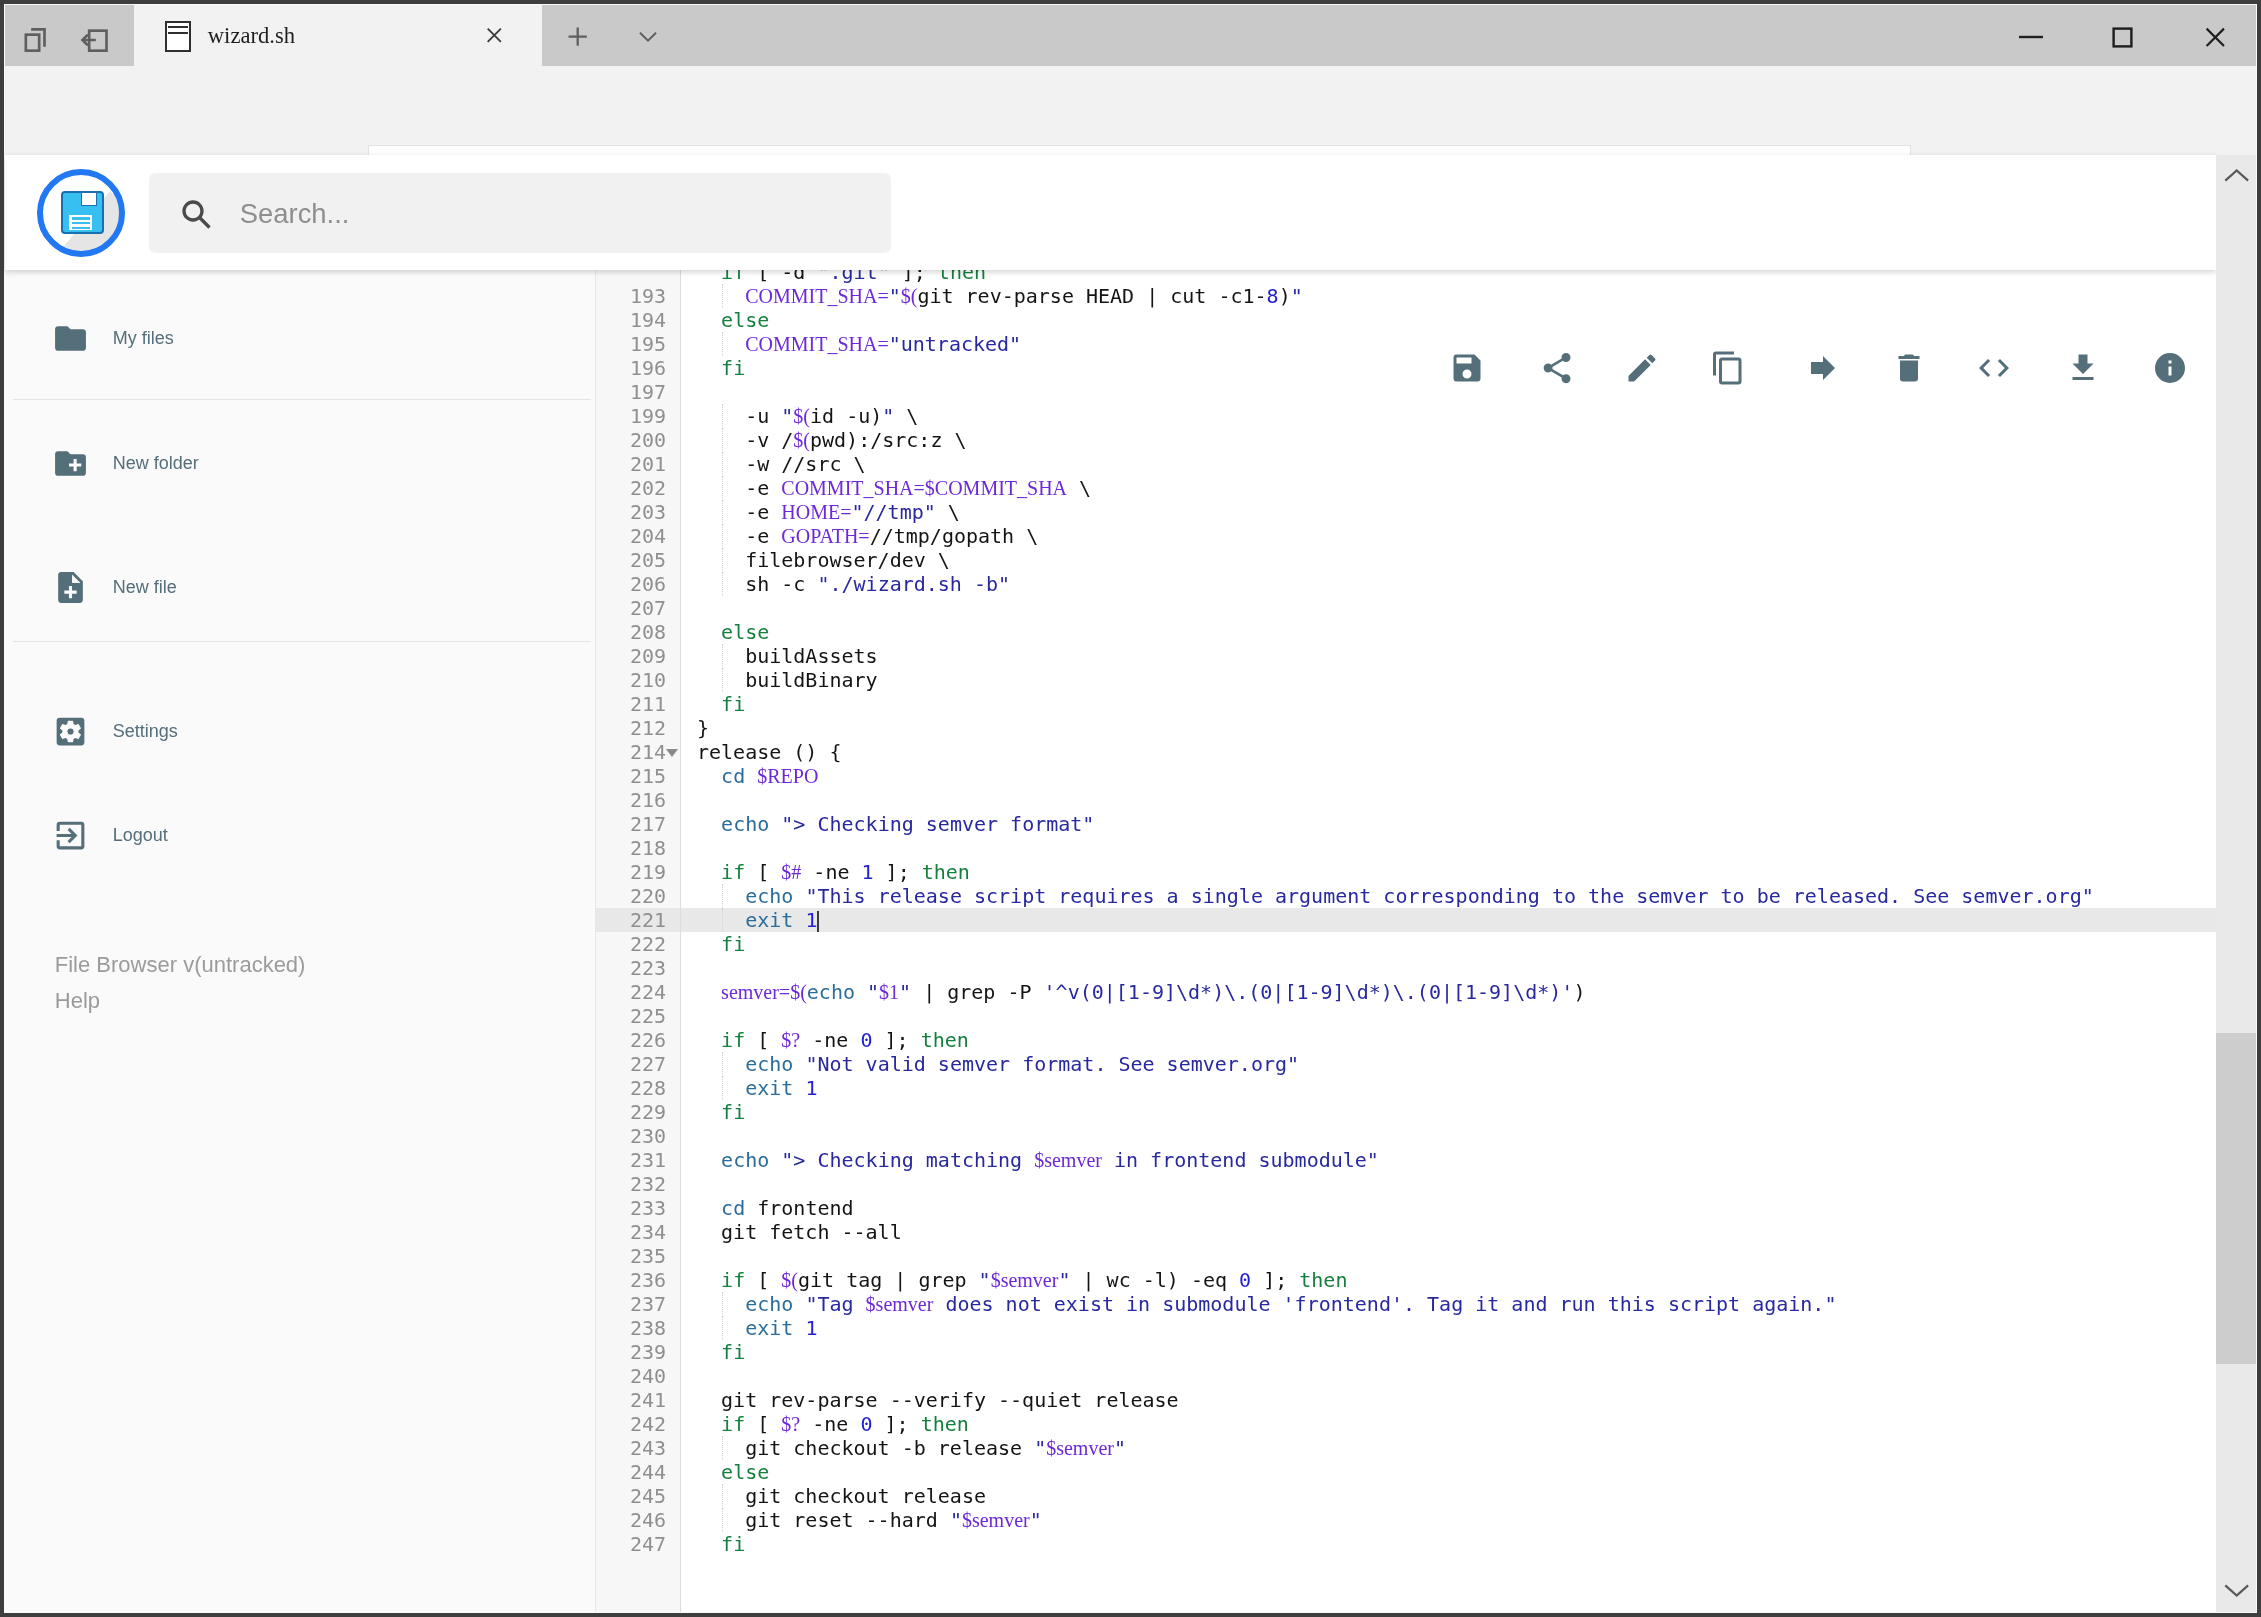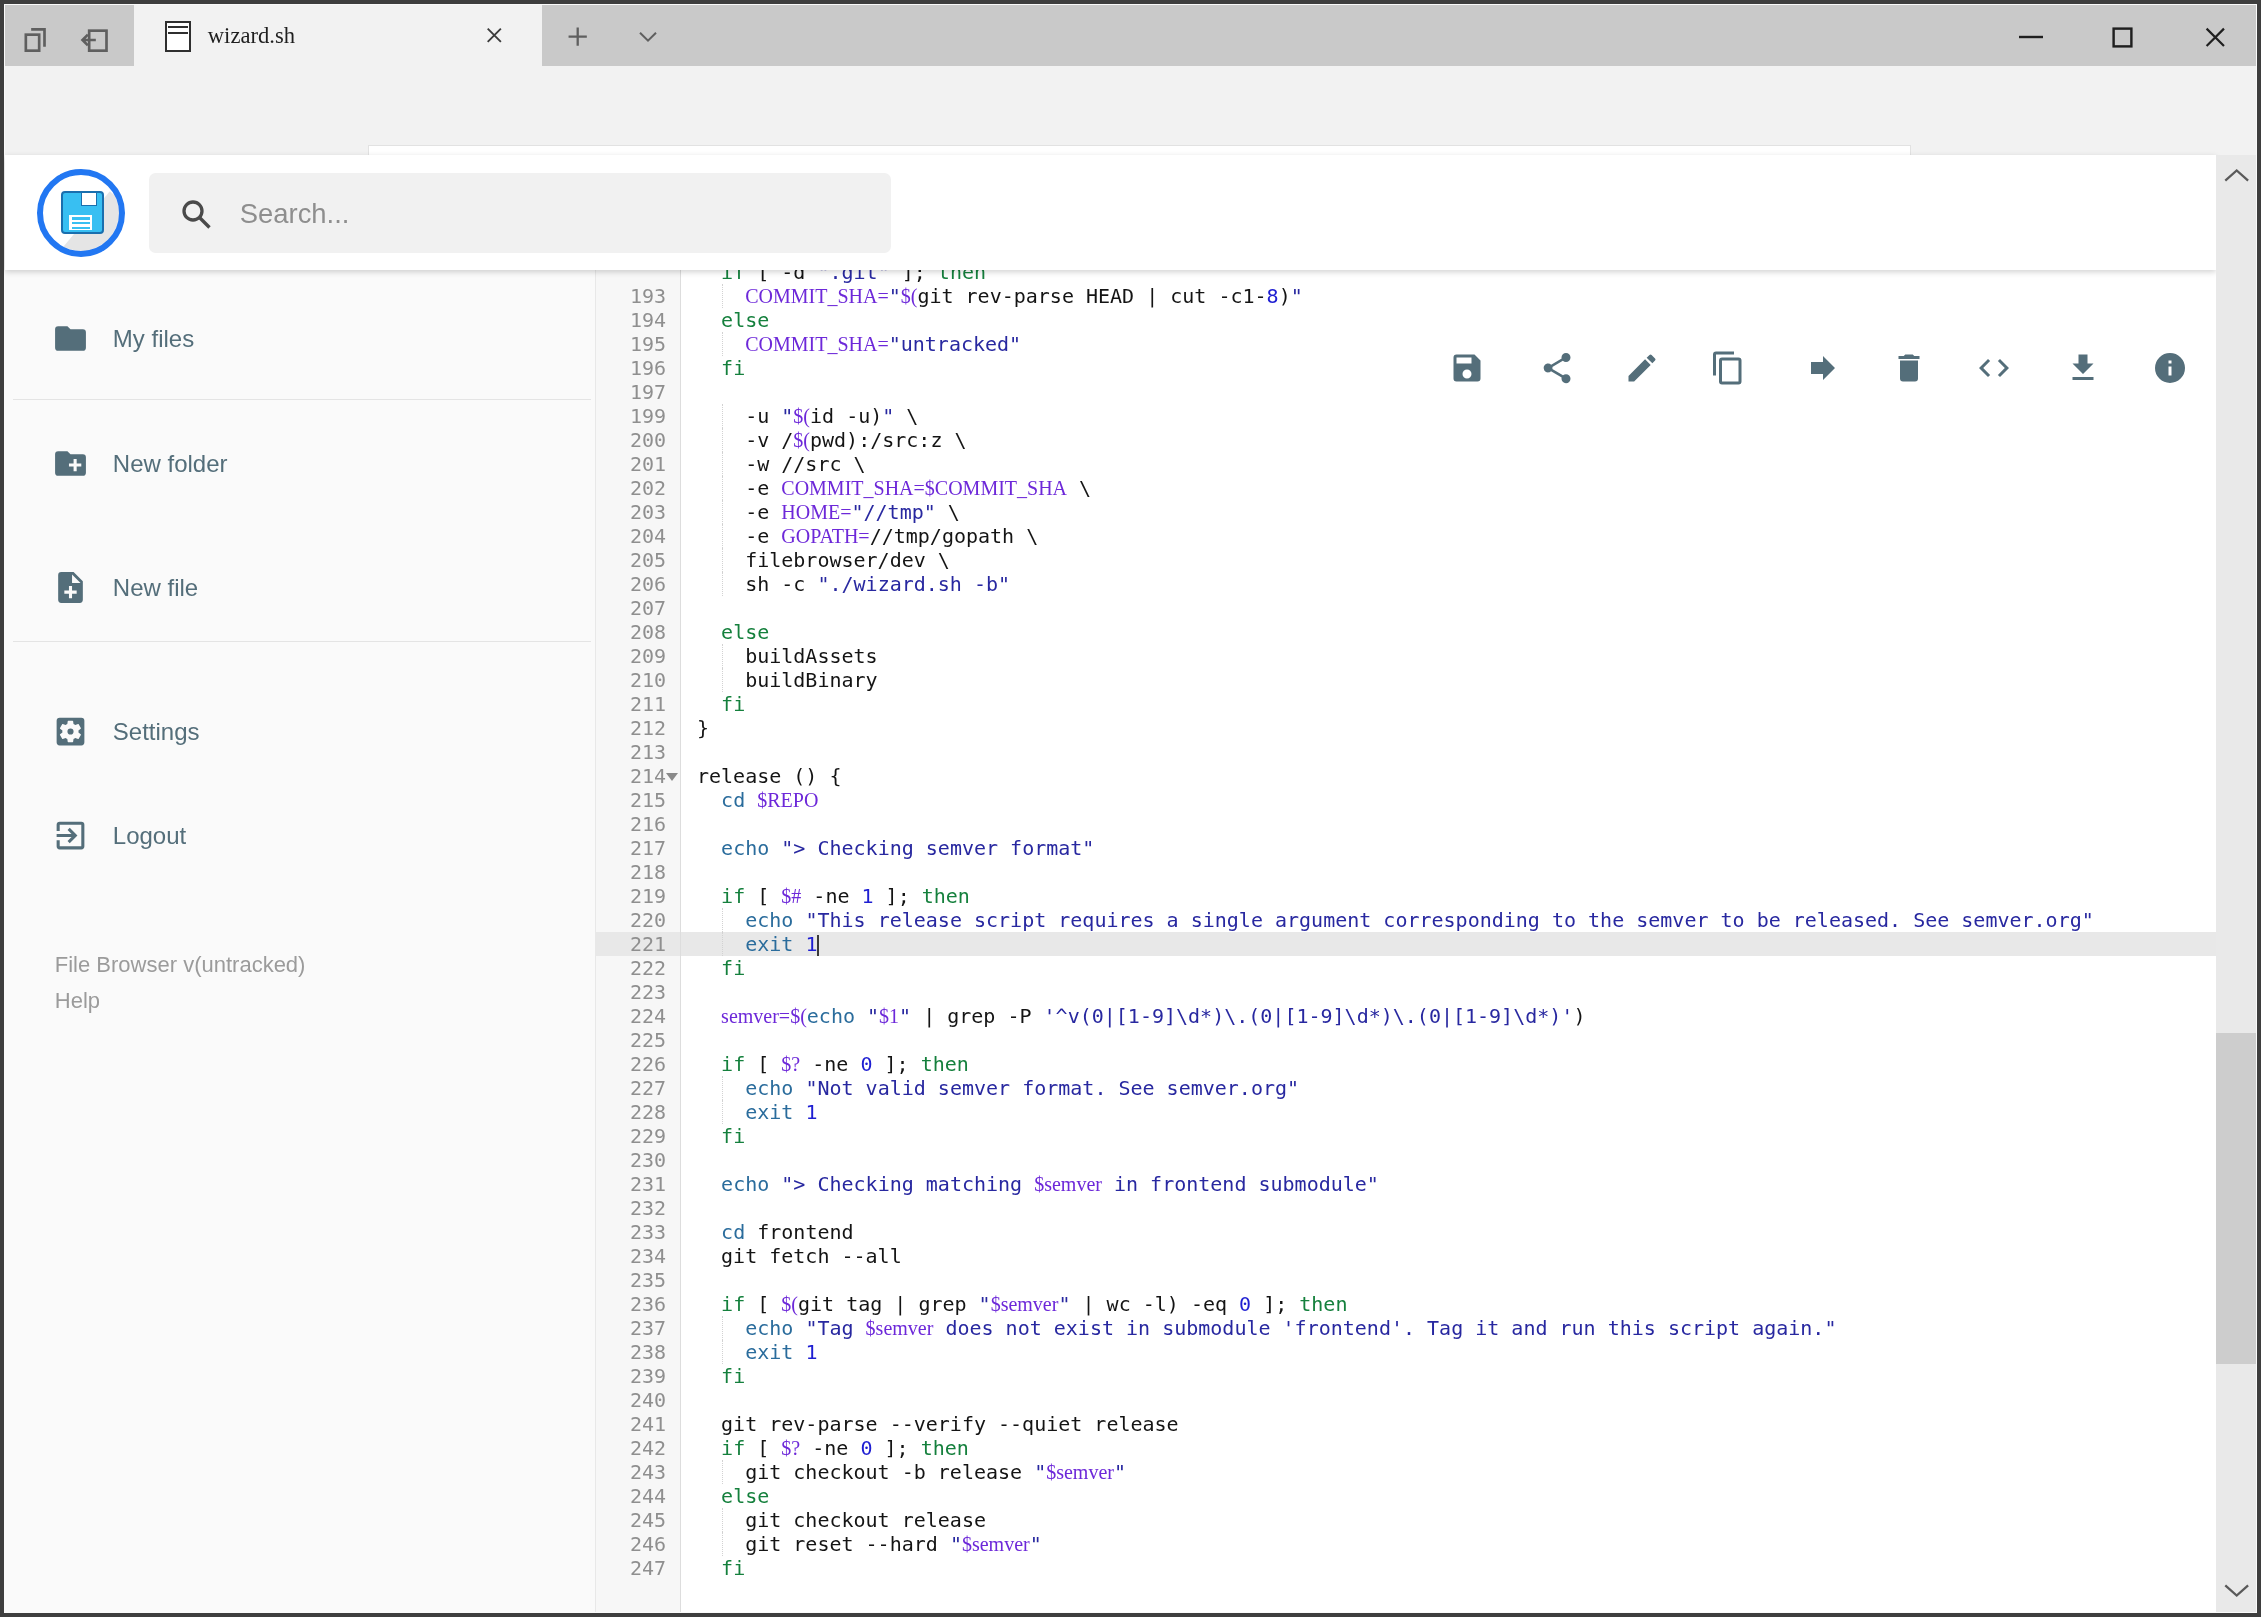--- a/index.html
+++ b/index.html
@@ -39,21 +39,21 @@
   .search{position:absolute;left:144px;top:18px;width:742px;height:80px;background:#f1f1f1;border-radius:6.5px;}
   .search input{position:absolute;left:89px;top:0;width:694px;height:80px;border:none;background:transparent;outline:none;
                 font-size:27.4px;color:#333;font-family:"Liberation Sans",sans-serif;}
   .search input::placeholder{color:#8e8e8e;}
   .searchglass{position:absolute;left:29px;top:22.6px;width:36px;height:36px;}
   .tool{position:absolute;top:195px;width:36px;height:36px;}
 
   
   .content{position:absolute;left:4.8px;right:45px;top:270px;bottom:4.8px;background:#fafafa;}
   .side-item{position:absolute;left:47px;height:45px;display:flex;align-items:center;gap:24px;cursor:pointer;}
-  .side-item .lbl{font-size:24px;color:#546e7a;}
+  .side-item .lbl{font-size:18px;color:#546e7a;}
   .side-item svg{width:37px;height:37px;}
   .side-div{position:absolute;left:8px;width:578px;height:0.8px;background:#e4e4e4;}
   .side-foot{position:absolute;left:50px;top:677px;font-size:22px;color:#9b9b9b;line-height:36px;}
 
   
   .editor{position:absolute;left:595px;top:270px;width:1621px;height:1342px;background:#fff;overflow:hidden;}
   .gutter-bg{position:absolute;left:0;top:0;width:85px;height:100%;background:#f7f7f7;z-index:1;border-left:0.8px solid #e8e8e8;}
   .gutter-border{position:absolute;left:85px;top:0;bottom:0;width:0.8px;background:#ddd;z-index:3;}
   .rows{position:absolute;left:0;right:0;top:-10.5px;z-index:2;}
   .row{position:relative;height:24px;white-space:pre;}
@@ -324,21 +324,20 @@
       <div class="row"><span class="ln">203</span><span class="guide"></span><span class="code"><span class="tk-p">    -e </span><span class="tk-v">HOME=</span><span class="tk-s">"//tmp"</span><span class="tk-p"> \</span></span></div>
       <div class="row"><span class="ln">204</span><span class="guide"></span><span class="code"><span class="tk-p">    -e </span><span class="tk-v">GOPATH=</span><span class="tk-p">//tmp/gopath \</span></span></div>
       <div class="row"><span class="ln">205</span><span class="guide"></span><span class="code"><span class="tk-p">    filebrowser/dev \</span></span></div>
       <div class="row"><span class="ln">206</span><span class="guide"></span><span class="code"><span class="tk-p">    sh -c </span><span class="tk-s">"./wizard.sh -b"</span></span></div>
       <div class="row"><span class="ln">207</span><span class="code"></span></div>
       <div class="row"><span class="ln">208</span><span class="code"><span class="tk-p">  </span><span class="tk-k">else</span></span></div>
       <div class="row"><span class="ln">209</span><span class="guide"></span><span class="code"><span class="tk-p">    buildAssets</span></span></div>
       <div class="row"><span class="ln">210</span><span class="guide"></span><span class="code"><span class="tk-p">    buildBinary</span></span></div>
       <div class="row"><span class="ln">211</span><span class="code"><span class="tk-p">  </span><span class="tk-k">fi</span></span></div>
       <div class="row"><span class="ln">212</span><span class="code"><span class="tk-p">}</span></span></div>
-      <div class="row"><span class="ln">213</span><span class="code"></span></div>
       <div class="row"><span class="ln">214</span><span class="fold"></span><span class="code"><span class="tk-p">release () {</span></span></div>
       <div class="row"><span class="ln">215</span><span class="code"><span class="tk-p">  </span><span class="tk-b">cd</span><span class="tk-p"> </span><span class="tk-v">$REPO</span></span></div>
       <div class="row"><span class="ln">216</span><span class="code"></span></div>
       <div class="row"><span class="ln">217</span><span class="code"><span class="tk-p">  </span><span class="tk-b">echo</span><span class="tk-p"> </span><span class="tk-s">"&gt; Checking semver format"</span></span></div>
       <div class="row"><span class="ln">218</span><span class="code"></span></div>
       <div class="row"><span class="ln">219</span><span class="code"><span class="tk-p">  </span><span class="tk-k">if</span><span class="tk-p"> [ </span><span class="tk-v">$#</span><span class="tk-p"> -ne </span><span class="tk-n">1</span><span class="tk-p"> ]; </span><span class="tk-k">then</span></span></div>
       <div class="row"><span class="ln">220</span><span class="guide"></span><span class="code"><span class="tk-p">    </span><span class="tk-b">echo</span><span class="tk-p"> </span><span class="tk-s">"This release script requires a single argument corresponding to the semver to be released. See semver.org"</span></span></div>
       <div class="row active"><span class="ln">221</span><span class="guide"></span><span class="code"><span class="tk-p">    </span><span class="tk-b">exit</span><span class="tk-p"> </span><span class="tk-n">1</span><span class="cursor"></span></span></div>
       <div class="row"><span class="ln">222</span><span class="code"><span class="tk-p">  </span><span class="tk-k">fi</span></span></div>
       <div class="row"><span class="ln">223</span><span class="code"></span></div>

